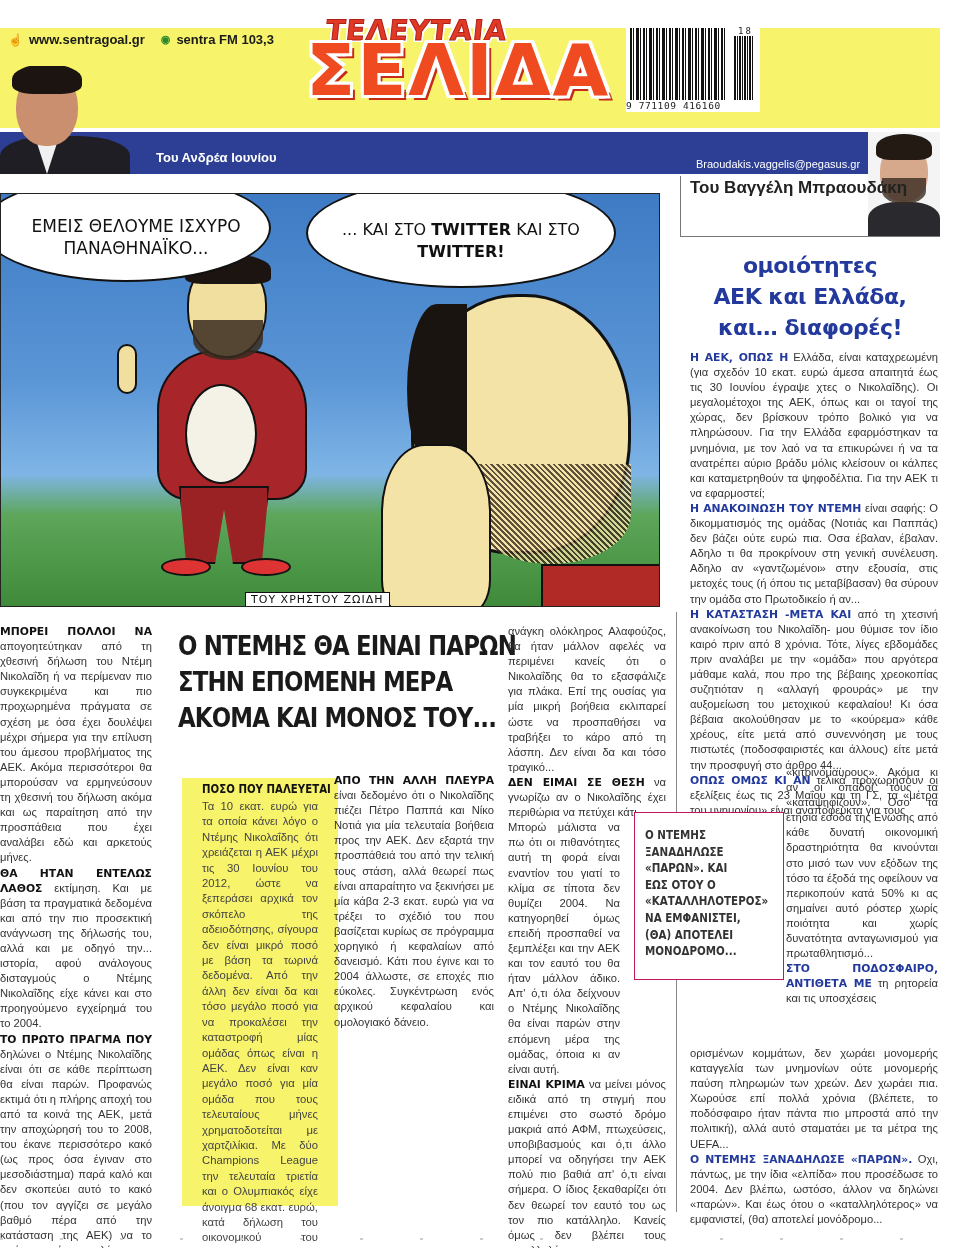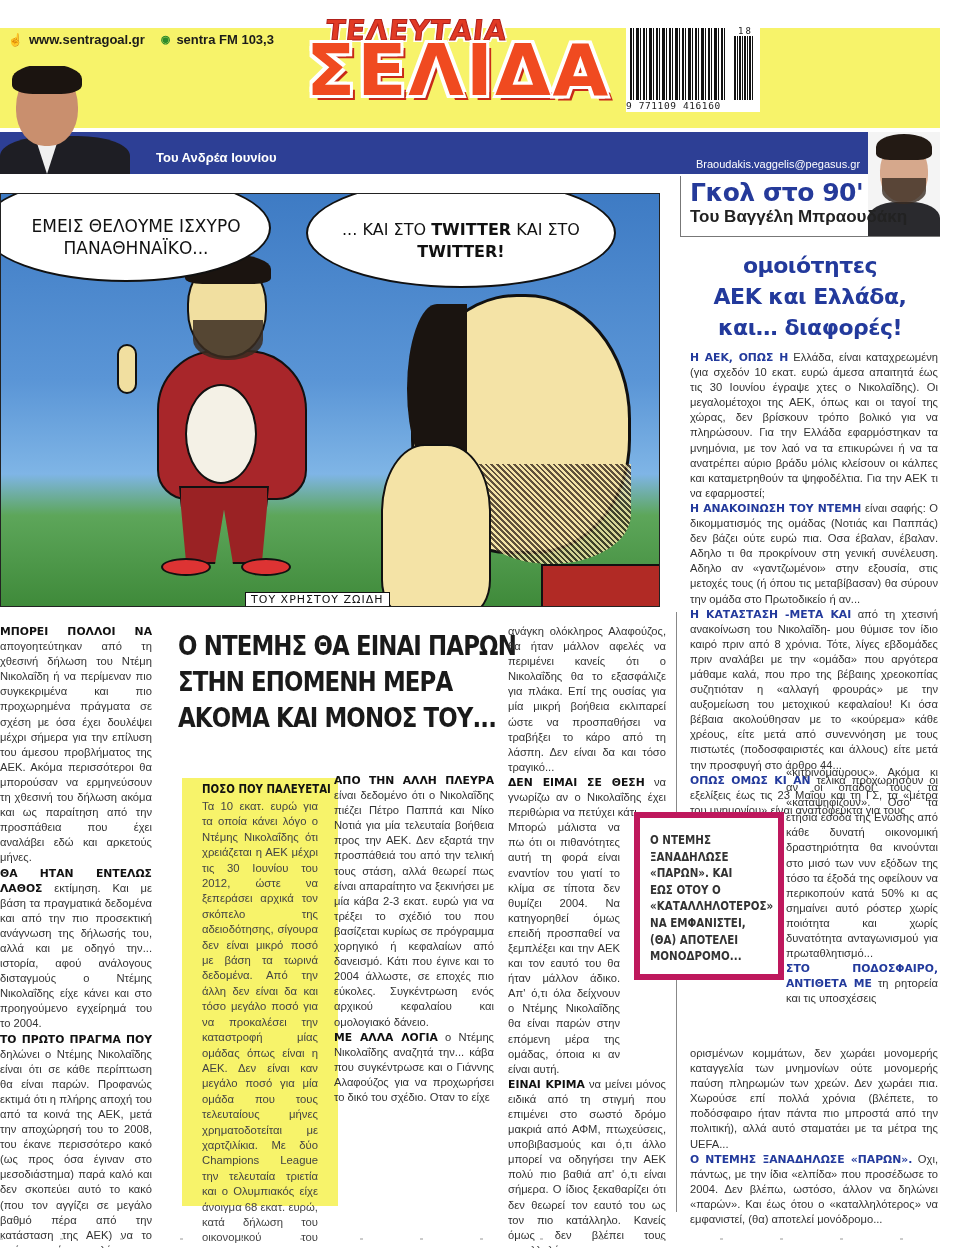--- a/index.html
+++ b/index.html
@@ -86,21 +86,21 @@
   
   .col-right-narrow { left: 786px; top: 765px; width: 152px; }
   .col-right-end { left: 690px; top: 1046px; width: 248px; }
 
   
   .sidebar-box { position: absolute; left: 168px; top: 778px; width: 156px; height: 428px; background: #f7f36a; padding: 4px 20px; margin-left: 14px; }
   .sidebar-title { font-family: "DejaVu Sans", sans-serif; font-weight: bold; font-size: 12px; color: #111; transform: scaleX(0.85); transform-origin: left; white-space: nowrap; margin-bottom: 3px; }
   .sidebar-text { font-size: 11.3px; line-height: 15.4px; color: #444; text-align: justify; font-family: "Liberation Sans", sans-serif; }
 
   
-  .pullquote { position: absolute; left: 634px; top: 812px; width: 150px; height: 168px; border: 6px solid #be185d; background: #fff; padding: 14px 10px; }
+  .pullquote { position: absolute; left: 634px; top: 812px; width: 150px; height: 168px; border: 1px solid #be185d; background: #fff; padding: 14px 10px; }
   .pullquote-text { font-family: "DejaVu Sans", sans-serif; font-weight: bold; font-size: 12px; line-height: 16.6px; color: #333; transform: scaleX(0.86); transform-origin: left top; white-space: pre-line; }
 
   .v-rule { position: absolute; width: 1px; background: #888; }
 
   .bottom-rule-col1 { position: absolute; left: 0; top: 1238px; width: 940px; height: 2px; background: repeating-linear-gradient(90deg,#ccc 0 3px,transparent 3px 60px); }
 </style>
 </head>
 <body>
 
 <div class="masthead-yellow"></div>
@@ -136,21 +136,20 @@
 <div class="email-right">Braoudakis.vaggelis@pegasus.gr</div>
 <div class="author-photo-right">
   <div class="body"></div>
   <div class="head"></div>
   <div class="hair"></div>
   <div class="beard"></div>
 </div>
 
 <div class="col-rule-left"></div>
 <div class="column-header">
-  <div class="column-title">Γκολ στο 90'</div>
   <div class="column-author">Του Βαγγέλη Μπραουδάκη</div>
 </div>
 <div class="col-rule-top"></div>
 
 <div class="cartoon">
   <div class="char1">
     <div class="jacket"></div>
     <div class="belly"></div>
     <div class="legs"></div>
     <div class="shoe1"></div>
@@ -212,21 +211,20 @@
 
 </div>
 
 <div class="sidebar-box">
   <div class="sidebar-title">ΠΟΣΟ ΠΟΥ ΠΑΛΕΥΕΤΑΙ</div>
   <div class="sidebar-text">Τα 10 εκατ. ευρώ για τα οποία κάνει λόγο ο Ντέμης Νικολαΐδης ότι χρειάζεται η ΑΕΚ μέχρι τις 30 Ιουνίου του 2012, ώστε να ξεπεράσει αρχικά τον σκόπελο της αδειοδότησης, σίγουρα δεν είναι μικρό ποσό με βάση τα τωρινά δεδομένα. Από την άλλη δεν είναι δα και τόσο μεγάλο ποσό για να προκαλέσει την καταστροφή μίας ομάδας όπως είναι η ΑΕΚ. Δεν είναι καν μεγάλο ποσό για μία ομάδα που τους τελευταίους μήνες χρηματοδοτείται με χαρτζιλίκια. Με δύο Champions League την τελευταία τριετία και ο Ολυμπιακός είχε άνοιγμα 68 εκατ. ευρώ, κατά δήλωση του οικονομικού του διευθυντή. Είχε βεβαίως και τα 40 εκατ. ευρώ του Μαρινάκη. Η ΑΕΚ πρέπει να μάθει να ζει χωρίς Μαρινάκη...</div>
 </div>
 
 <div class="col col-3">
   <p><span class="lead">ΑΠΟ ΤΗΝ ΑΛΛΗ ΠΛΕΥΡΑ</span><span> είναι δεδομένο ότι ο Νικολαΐδης πιέζει Πέτρο Παππά και Νίκο Νοτιά για μία τελευταία βοήθεια προς την ΑΕΚ. Δεν εξαρτά την προσπάθειά του από την τελική τους στάση, αλλά θεωρεί πως είναι απαραίτητο να ξεκινήσει με μία κάβα 2-3 εκατ. ευρώ για να τρέξει το σχέδιό του που βασίζεται κυρίως σε πρόγραμμα χορηγικό ή κεφαλαίων από δανεισμό. Κάτι που έγινε και το 2004 άλλωστε, σε εποχές πιο εύκολες. Συγκέντρωση ενός αρχικού κεφαλαίου και ομολογιακό δάνειο.</span></p>
-  <p><span class="lead">ΜΕ ΑΛΛΑ ΛΟΓΙΑ</span><span> ο Ντέμης Νικολαΐδης αναζητά την... κάβα που συγκέντρωσε και ο Γιάννης Αλαφούζος για να προχωρήσει το δικό του σχέδιο. Οταν το είχε</span></p>
 </div>
 
 <div class="col col-4">
   <p><span>ανάγκη ολόκληρος Αλαφούζος, θα ήταν μάλλον αφελές να περιμένει κανείς ότι ο Νικολαΐδης θα το εξασφάλιζε για πλάκα. Επί της ουσίας για μία μικρή βοήθεια εκλιπαρεί ώστε να προσπαθήσει να τραβήξει το κάρο από τη λάσπη. Δεν είναι δα και τόσο τραγικό...</span></p>
   <p><span class="lead">ΔΕΝ ΕΙΜΑΙ ΣΕ ΘΕΣΗ</span><span> να γνωρίζω αν ο Νικολαΐδης έχει περιθώρια να πετύχει κάτι.</span></p>
   <p style="width:112px"><span>Μπορώ μάλιστα να πω ότι οι πιθανότητες αυτή τη φορά είναι εναντίον του γιατί το κλίμα σε τίποτα δεν θυμίζει 2004. Να κατηγορηθεί όμως επειδή προσπαθεί να ξεμπλέξει και την ΑΕΚ και τον εαυτό του θα ήταν μάλλον άδικο. Απ' ό,τι όλα δείχνουν ο Ντέμης Νικολαΐδης θα είναι παρών στην επόμενη μέρα της ομάδας, όποια κι αν είναι αυτή.</span></p>
   <p><span class="lead">ΕΙΝΑΙ ΚΡΙΜΑ</span><span> να μείνει μόνος ειδικά από τη στιγμή που επιμένει στο σωστό δρόμο μακριά από ΑΦΜ, πτωχεύσεις, υποβιβασμούς και ό,τι άλλο μπορεί να οδηγήσει την ΑΕΚ πολύ πιο βαθιά απ' ό,τι είναι σήμερα. Ο ίδιος ξεκαθαρίζει ότι δεν θεωρεί τον εαυτό του ως τον πιο κατάλληλο. Κανείς όμως δεν βλέπει τους καταλληλότερους...</span></p>
 </div>
 
 <div class="v-rule" style="left:676px; top:612px; height:600px;"></div>

